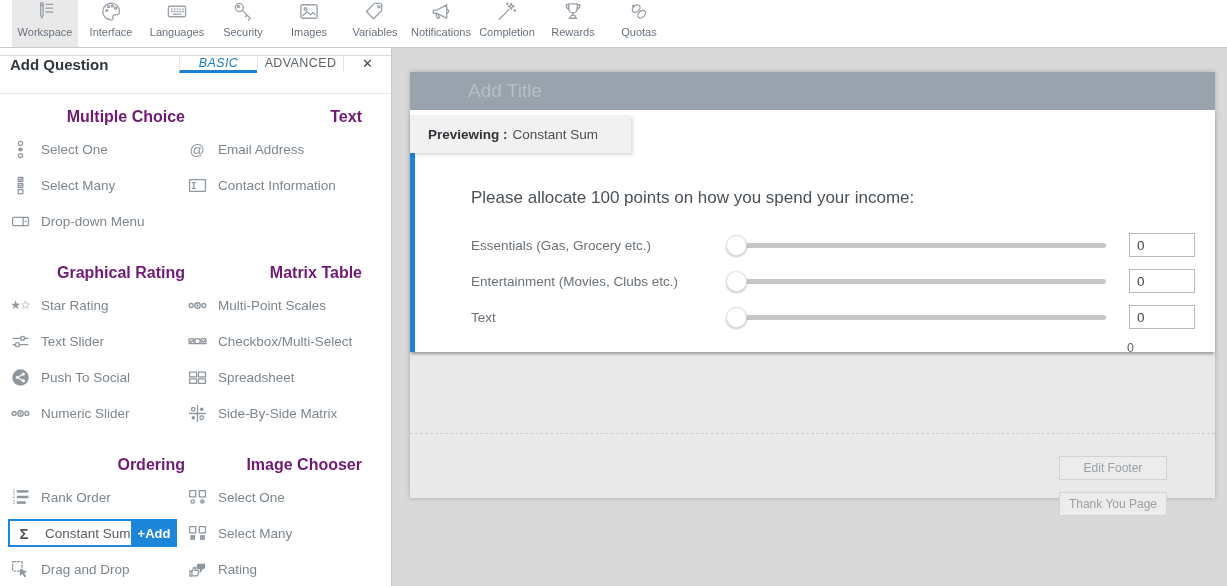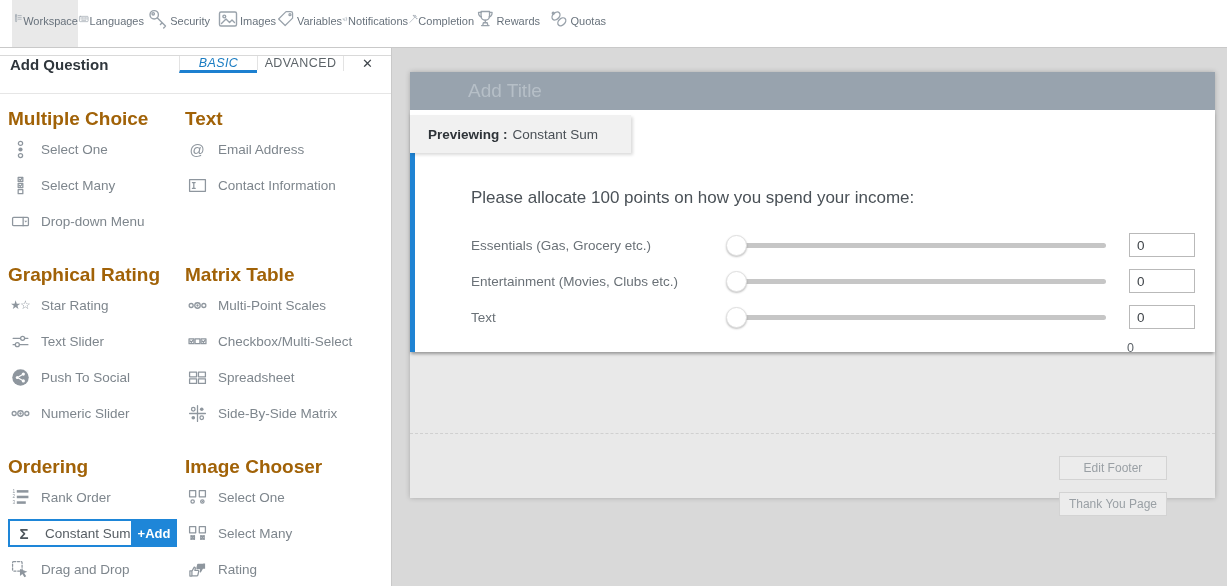--- a/index.html
+++ b/index.html
@@ -4,38 +4,38 @@
 <style>
   * { box-sizing: border-box; }
   html,body { margin:0; padding:0; }
   body {
     width:1227px; height:586px; overflow:hidden;
     font-family:"Liberation Sans","DejaVu Sans",sans-serif;
     background:#d9d9d9;
   }
   
   .toolbar { height:48px; background:#fff; border-bottom:1px solid #c9c9c9; display:flex; padding-left:12px; }
-  .t-item { width:66px; display:flex; flex-direction:row; align-items:center; justify-content:flex-end; padding-bottom:9px; cursor:pointer; }
+  .t-item { width:66px; display:flex; flex-direction:column; align-items:center; justify-content:flex-end; padding-bottom:9px; cursor:pointer; }
   .t-item.sel { background:#e9e9e9; }
   .t-item svg { width:24px; height:24px; fill:none; stroke:#99a2ab; stroke-width:1.4; stroke-linecap:round; stroke-linejoin:round; }
   .t-lbl { font-size:11px; color:#68727c; margin-top:3px; white-space:nowrap; }
   
   .main { display:flex; height:538px; }
   .sidebar { width:392px; background:#fff; border-right:1px solid #c9c9c9; overflow:hidden; }
   .sb-strip { height:8px; border-bottom:1px solid #d9d9d9; }
   .sb-head { height:38px; display:flex; align-items:flex-start; border-bottom:1px solid #e6e6e6; }
   .sb-title { flex:1; display:flex; align-items:center; padding-left:10px; font-weight:bold; font-size:15px; color:#2f363c; }
   .tab { display:flex; align-items:center; justify-content:center; font-size:12.5px; letter-spacing:.4px; border-left:1px solid #e3e3e3; cursor:pointer; }
   .tab.basic { width:78px; color:#1a7cc2; border-bottom:3px solid #1c80d0;font-style:italic; }
   .tab.adv { width:86px; color:#5d6469; }
   .sb-close { width:48px; display:flex; align-items:center; justify-content:center; border-left:1px solid #e3e3e3; color:#3e454b; font-size:13px; font-weight:bold; cursor:pointer; }
   .sb-body { display:grid; grid-template-columns:177px 177px; padding:14px 0 0 8px; }
   .sec { margin-top:18px; }
   .sb-body > .sec:nth-child(-n+2) { margin-top:0; }
-  .sec-title { font-size:19px; font-weight:600; color:#a16207; height:18px; margin-bottom:12px; }
+  .sec-title { font-size:16px; font-weight:600; color:#701a75; height:18px; margin-bottom:12px;text-align:right; }
   .item { display:flex; align-items:center; height:22px; margin-bottom:14px; cursor:pointer; }
   .ic { width:24px; min-width:24px; display:flex; justify-content:center; align-items:center; margin-right:9px; color:#8e969e; }
   .ic svg { width:19px; height:19px; fill:none; stroke:#8e969e; stroke-width:1.2; stroke-linecap:round; stroke-linejoin:round; }
   .ic svg .f { fill:#8e969e; stroke:none; }
   .ic svg text { stroke:none; fill:#8e969e; }
   .g-email { font-size:15px; }
   .g-stars { font-size:12px; letter-spacing:-1px; }
   .g-sigma { font-size:15px; font-weight:bold; color:#4e565c; }
   .lbl { font-size:13.5px; color:#7e868d; white-space:nowrap; }
   .item.selected { border:2px solid #1e86d8; background:#fff; width:169px; height:28px; margin:-3px 0 11px 0; padding-left:2px; }
@@ -69,20 +69,30 @@
   <div class="t-item sel">
     <svg viewBox="0 0 24 24">
         <path d="M7.5 3v13l1.3 2.6L10 16V3z"></path>
         <path d="M7.5 5.5H10"></path>
         <path d="M13 4.5h7M13 8.5h7M13 12.5h7"></path>
       </svg>
     <span class="t-lbl">Workspace</span>
   </div>
   <div class="t-item">
     <svg viewBox="0 0 24 24">
+        <path d="M12 3.2a8.8 8.8 0 1 0 .4 17.6c1.6 0 2.1-1.1 1.6-2.3-.6-1.5.4-3 2-3h1.5c2.1 0 3.3-1.7 3.3-3.5C20.8 7 16.9 3.2 12 3.2z"></path>
+        <circle cx="7.6" cy="11" r="1"></circle>
+        <circle cx="9.5" cy="7" r="1"></circle>
+        <circle cx="13.5" cy="6.2" r="1"></circle>
+        <circle cx="16.8" cy="8.6" r="1"></circle>
+      </svg>
+    <span class="t-lbl">Interface</span>
+  </div>
+  <div class="t-item">
+    <svg viewBox="0 0 24 24">
         <rect x="3" y="6.5" width="18" height="11" rx="1.5"></rect>
         <path d="M6 9.5h1M9 9.5h1M12 9.5h1M15 9.5h1M18 9.5h1M6 12h1M9 12h1M12 12h1M15 12h1M18 12h1M8 14.8h8"></path>
       </svg>
     <span class="t-lbl">Languages</span>
   </div>
   <div class="t-item">
     <svg viewBox="0 0 24 24">
         <circle cx="8.2" cy="7.8" r="4.2"></circle>
         <circle cx="7.2" cy="6.8" r="1.2"></circle>
         <path d="M11.2 10.8l8.3 8.3M16.2 15.8l-1.8 1.8M19.5 19.1l-1.8 1.8"></path>

